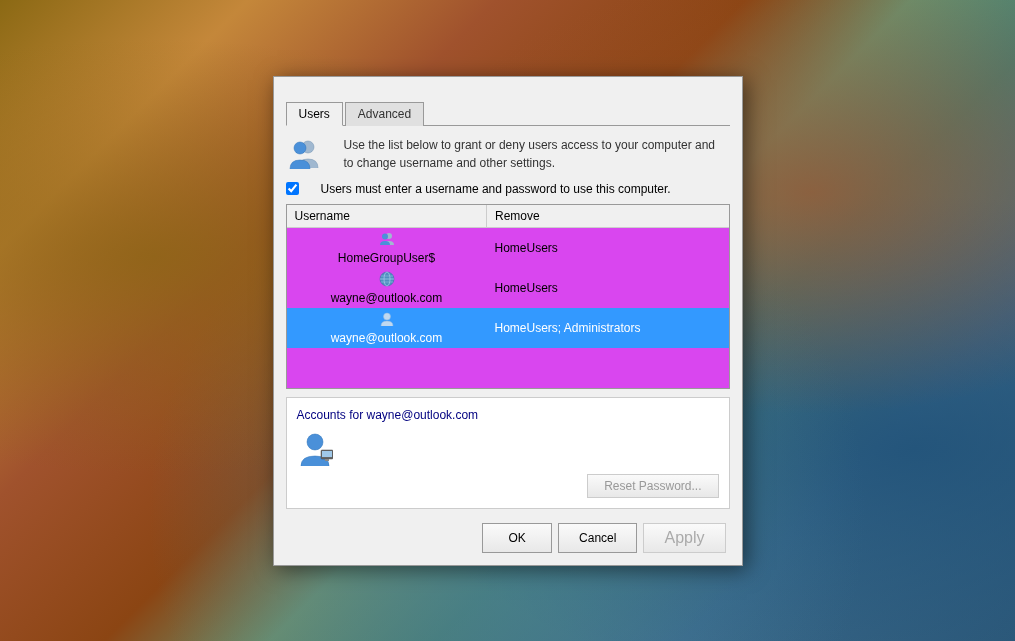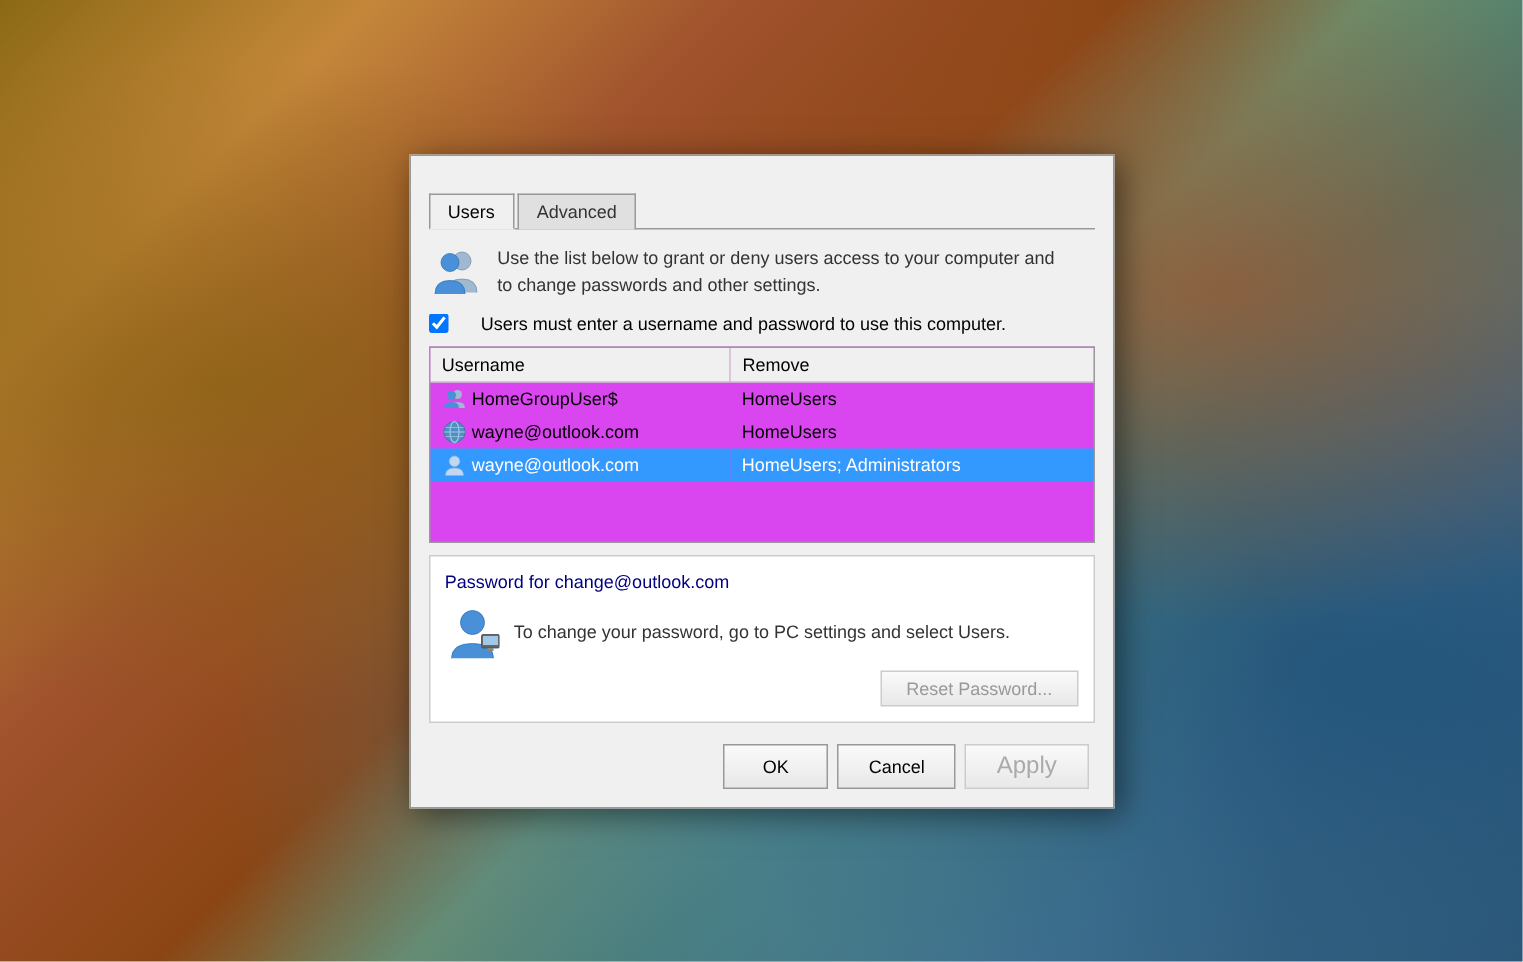--- a/index.html
+++ b/index.html
@@ -112,21 +112,21 @@
       background: #F0F0F0;
       border-bottom: 1px solid #F0F0F0;
       color: #000;
     }
 
     
     .desc-row {
       display: flex;
       align-items: center;
       margin-bottom: 10px;
-      gap: 10px;
+      gap: 22px;
     }
 
     .desc-icon {
       width: 36px;
       height: 36px;
       flex-shrink: 0;
       display: flex;
       align-items: center;
       justify-content: center;
     }
@@ -203,20 +203,21 @@
 
     .users-table tbody tr td {
       padding: 3px 8px;
       font-size: 12px;
     }
 
     .users-table tbody tr td:first-child {
       display: flex;
       align-items: center;
       gap: 4px;
+      flex-direction: column;
     }
 
     .users-table tbody tr.selected {
       background: #3399FF;
       color: white;
     }
 
     
     .empty-rows {
       height: 40px;
@@ -363,21 +364,21 @@
 
             <circle cx="22" cy="11" r="6" fill="#A0B8D0" stroke="#7090B0" stroke-width="0.5"></circle>
             <path d="M12 32 Q12 23 22 23 Q32 23 32 32" fill="#A0B8D0" stroke="#7090B0" stroke-width="0.5"></path>
 
             <circle cx="14" cy="12" r="6" fill="#4A90D9" stroke="#2A70B9" stroke-width="0.5"></circle>
             <path d="M4 33 Q4 24 14 24 Q24 24 24 33" fill="#4A90D9" stroke="#2A70B9" stroke-width="0.5"></path>
           </svg>
         </div>
         <div class="desc-text">
           <span>Use the list below to grant or deny users access to your computer and</span><br>
-          <span>to change passwords and other settings.</span>
+          <span>to change username and other settings.</span>
         </div>
       </div>
 
       <div class="checkbox-row">
         <input type="checkbox" checked="" style="">
         <label class="checkbox-label">Users must enter a username and password to use this computer.</label>
       </div>
 
 
       <div class="users-table-wrapper">
@@ -426,33 +427,32 @@
             </tr>
             <tr class="empty-rows">
               <td colspan="2"></td>
             </tr>
           </tbody>
         </table>
       </div>
 
 
       <div class="password-section">
-        <div class="password-title">Password for change@outlook.com</div>
+        <div class="password-title">Accounts for wayne@outlook.com</div>
         <div class="password-row">
           <div class="password-icon">
             <svg width="36" height="36" viewBox="0 0 36 36">
               <circle cx="18" cy="12" r="8" fill="#4A90D9" stroke="#2A70B9" stroke-width="0.5"></circle>
               <path d="M4 36 Q4 26 18 26 Q32 26 32 36" fill="#4A90D9" stroke="#2A70B9" stroke-width="0.5"></path>
 
               <rect x="24" y="20" width="12" height="9" rx="1" fill="#666" stroke="#444" stroke-width="0.5"></rect>
               <rect x="25" y="21" width="10" height="6" fill="#A0C8E8"></rect>
               <rect x="28" y="29" width="4" height="2" fill="#888"></rect>
             </svg>
           </div>
-          <div class="password-text">To change your password, go to PC settings and select Users.</div>
         </div>
         <div class="reset-btn-row">
           <button class="btn-disabled">Reset Password...</button>
         </div>
       </div>
 
       <div class="bottom-btns">
         <button class="btn-ok">OK</button>
         <button class="btn-cancel">Cancel</button>
         <button class="btn-apply">Apply</button>

